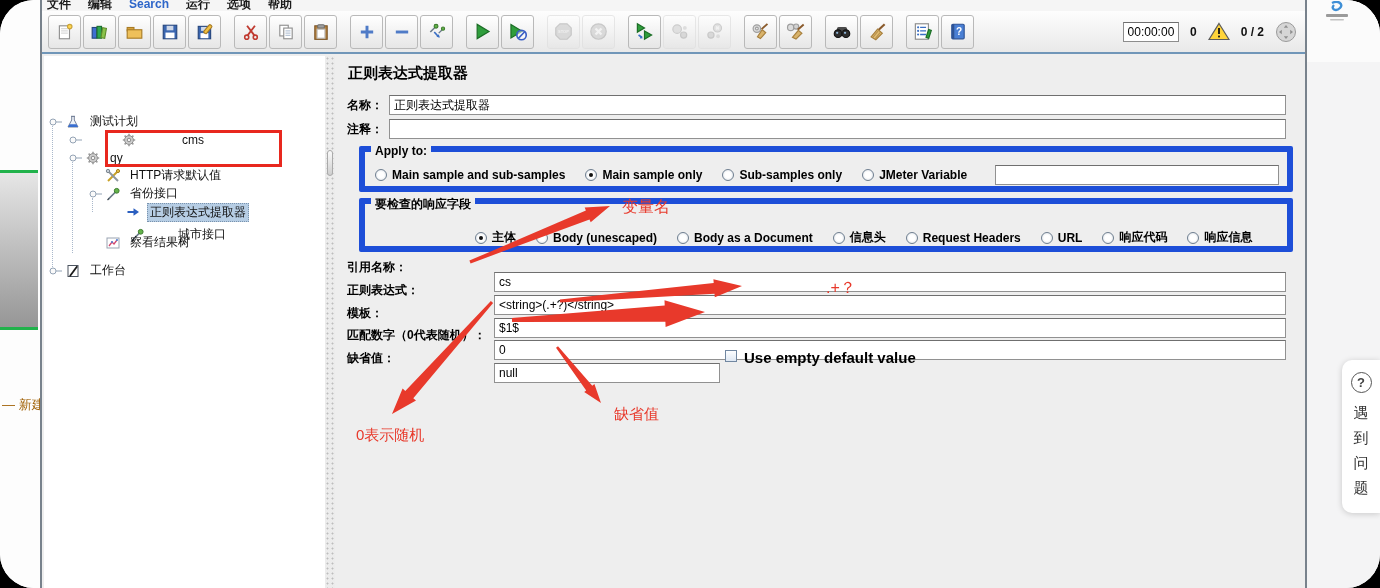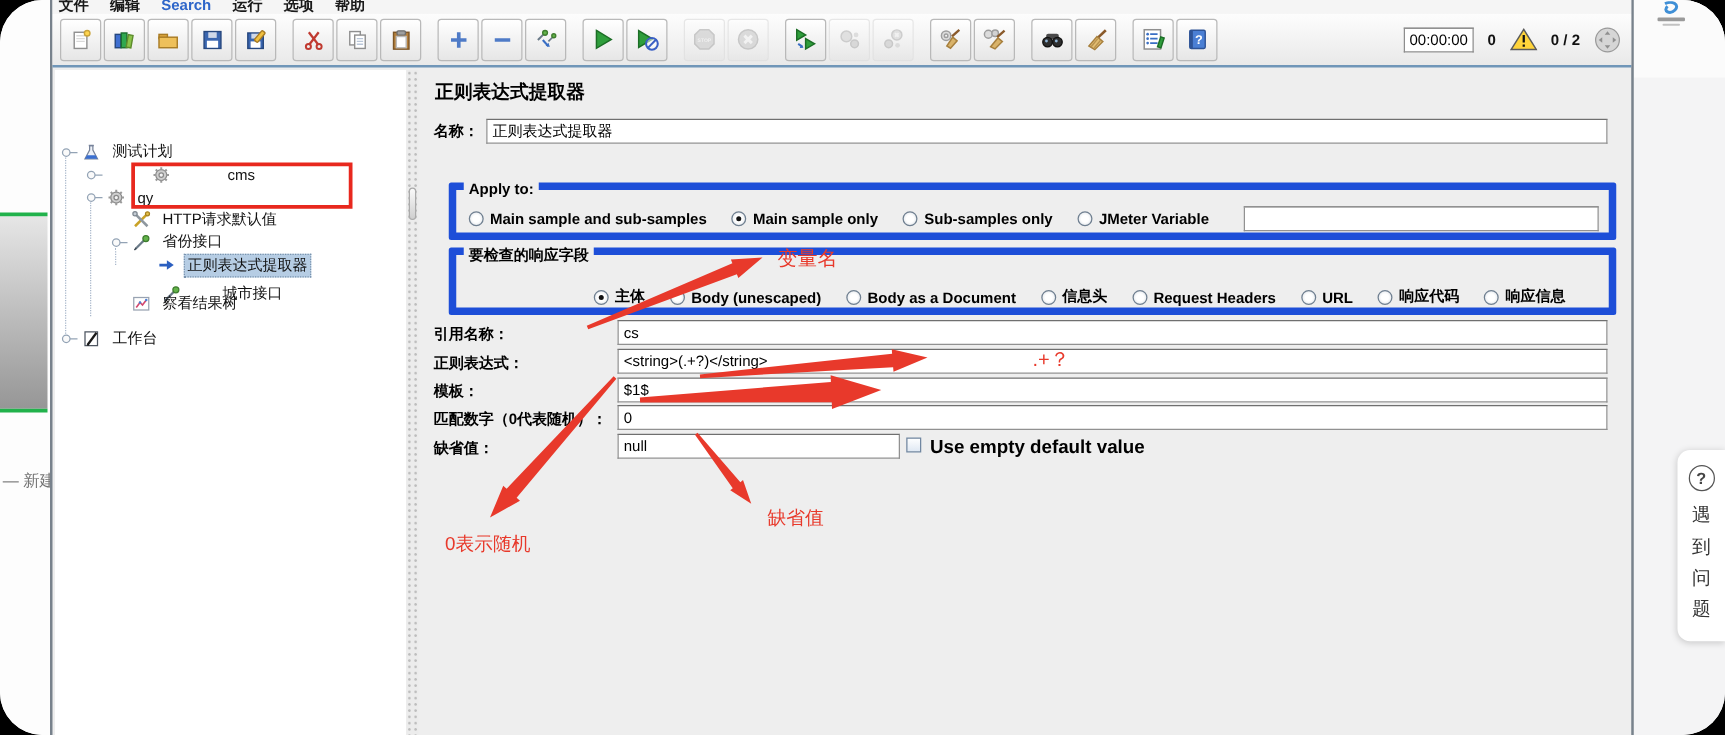--- a/index.html
+++ b/index.html
@@ -3,21 +3,21 @@
 <meta charset="utf-8">
 <style>
   * { box-sizing: border-box; }
   html,body { margin:0; padding:0; background:#000; }
   body { font-family:"Liberation Sans","DejaVu Sans",sans-serif; }
   .screen { position:relative; width:1380px; height:588px; background:#fff; border-radius:34px; overflow:hidden; }
 
   
   .bg-left { position:absolute; left:0; top:0; width:40px; height:588px; background:#fdfdfd; }
   .bg-left .gray-block { position:absolute; left:0; top:170px; width:38px; height:160px; background:linear-gradient(#e6e6e6,#969696); border-top:3px solid #21b24b; border-bottom:3px solid #21b24b; }
-  .bg-left .new-tab { position:absolute; left:2px; top:376px; width:44px; color:#737373; font-size:13px; white-space:nowrap; overflow:hidden; }
+  .bg-left .new-tab { position:absolute; left:2px; top:396px; width:44px; color:#a16207; font-size:13px; white-space:nowrap; overflow:hidden; }
   .bg-right { position:absolute; left:1307px; top:0; width:73px; height:588px; background:#f4f4f5; }
   .bg-right .top-light { position:absolute; left:0; top:0; right:0; height:62px; background:#fbfbfb; }
   .watermark { position:absolute; right:26px; top:1px; width:36px; height:24px; }
 
   
   .jmeter { position:absolute; left:40px; top:0; width:1267px; height:588px; background:#eeeeee; border-left:2px solid #78828c; border-right:2px solid #78828c; }
   .menubar { height:11px; background:#f5f5f5; overflow:hidden; display:flex; gap:17px; padding-left:5px; }
   .menubar span { font-size:12px; font-weight:bold; color:#1a1a1a; transform:translateY(-3px); line-height:14px; }
   .menubar span.hl { color:#2e66c9; }
   .toolbar { height:43px; background:linear-gradient(#fdfdfd,#e9e9e9); border-bottom:2px solid #7096b8; display:flex; align-items:center; padding:0 8px 0 6px; }
@@ -52,21 +52,21 @@
   .gb-apply { top:90px; height:46px; }
   .gb-resp { top:142px; height:54px; }
   .radio-row { position:absolute; display:flex; align-items:center; }
   .radio-item { display:flex; align-items:center; margin-right:20px; }
   .radio-circle { width:12px; height:12px; border-radius:50%; border:1px solid #6f7f90; background:radial-gradient(#ffffff 40%,#d7dde4); margin-right:5px; position:relative; flex:0 0 12px; }
   .radio-circle.on::after { content:""; position:absolute; left:3px; top:3px; width:4px; height:4px; border-radius:50%; background:#111; }
   .radio-lbl { font-size:12px; font-weight:bold; color:#000; white-space:nowrap; }
 
   .form-row { position:absolute; left:12px; right:17px; height:20px; }
   .form-row .flabel { position:absolute; left:0; top:3px; }
-  .form-row .tinput { position:absolute; left:147px; top:0; }
+  .form-row .tinput { position:absolute; left:147px; top:16px; }
   .chk { position:absolute; left:378px; top:3px; width:12px; height:12px; border:1px solid #7187a1; background:linear-gradient(#fdfeff,#dfe8f3); }
   .chk-lbl { position:absolute; left:397px; top:2px; font-size:15px; font-weight:bold; }
 
   
   .anno-svg { position:absolute; left:0; top:0; width:1380px; height:588px; pointer-events:none; }
   .tree-red-rect { position:absolute; left:105px; top:130px; width:177px; height:37px; border:3px solid #e8281e; pointer-events:none; }
 
   
   .help-card { position:absolute; right:0; top:360px; width:38px; height:153px; background:#fff; border-radius:10px 0 0 10px; box-shadow:0 1px 6px rgba(0,0,0,.18); text-align:center; padding-top:12px; }
   .help-q { width:21px; height:21px; border:1.6px solid #555; border-radius:50%; margin:0 auto 7px auto; font-size:13px; font-weight:bold; color:#444; line-height:19px; }
@@ -481,20 +481,24 @@
           <div class="bump"></div>
         </div>
 
       <div class="content">
         <div class="panel-title">正则表达式提取器</div>
 
         <div class="row-name">
           <span class="flabel">名称：</span>
           <input class="tinput grow" value="正则表达式提取器" style="">
         </div>
+        <div class="row-comment">
+          <span class="flabel">注释：</span>
+          <input class="tinput grow" value="" style="">
+        </div>
 
         <div class="groupbox gb-apply">
           <span class="gb-title">Apply to:</span>
           <div class="radio-row" id="apply-radios" style="left:10px; top:13px; right:8px;">
               <span class="radio-item">
                 <span class="radio-circle"></span>
                 <span class="radio-lbl">Main sample and sub-samples</span>
               </span>
               <span class="radio-item">
                 <span class="radio-circle on"></span>

